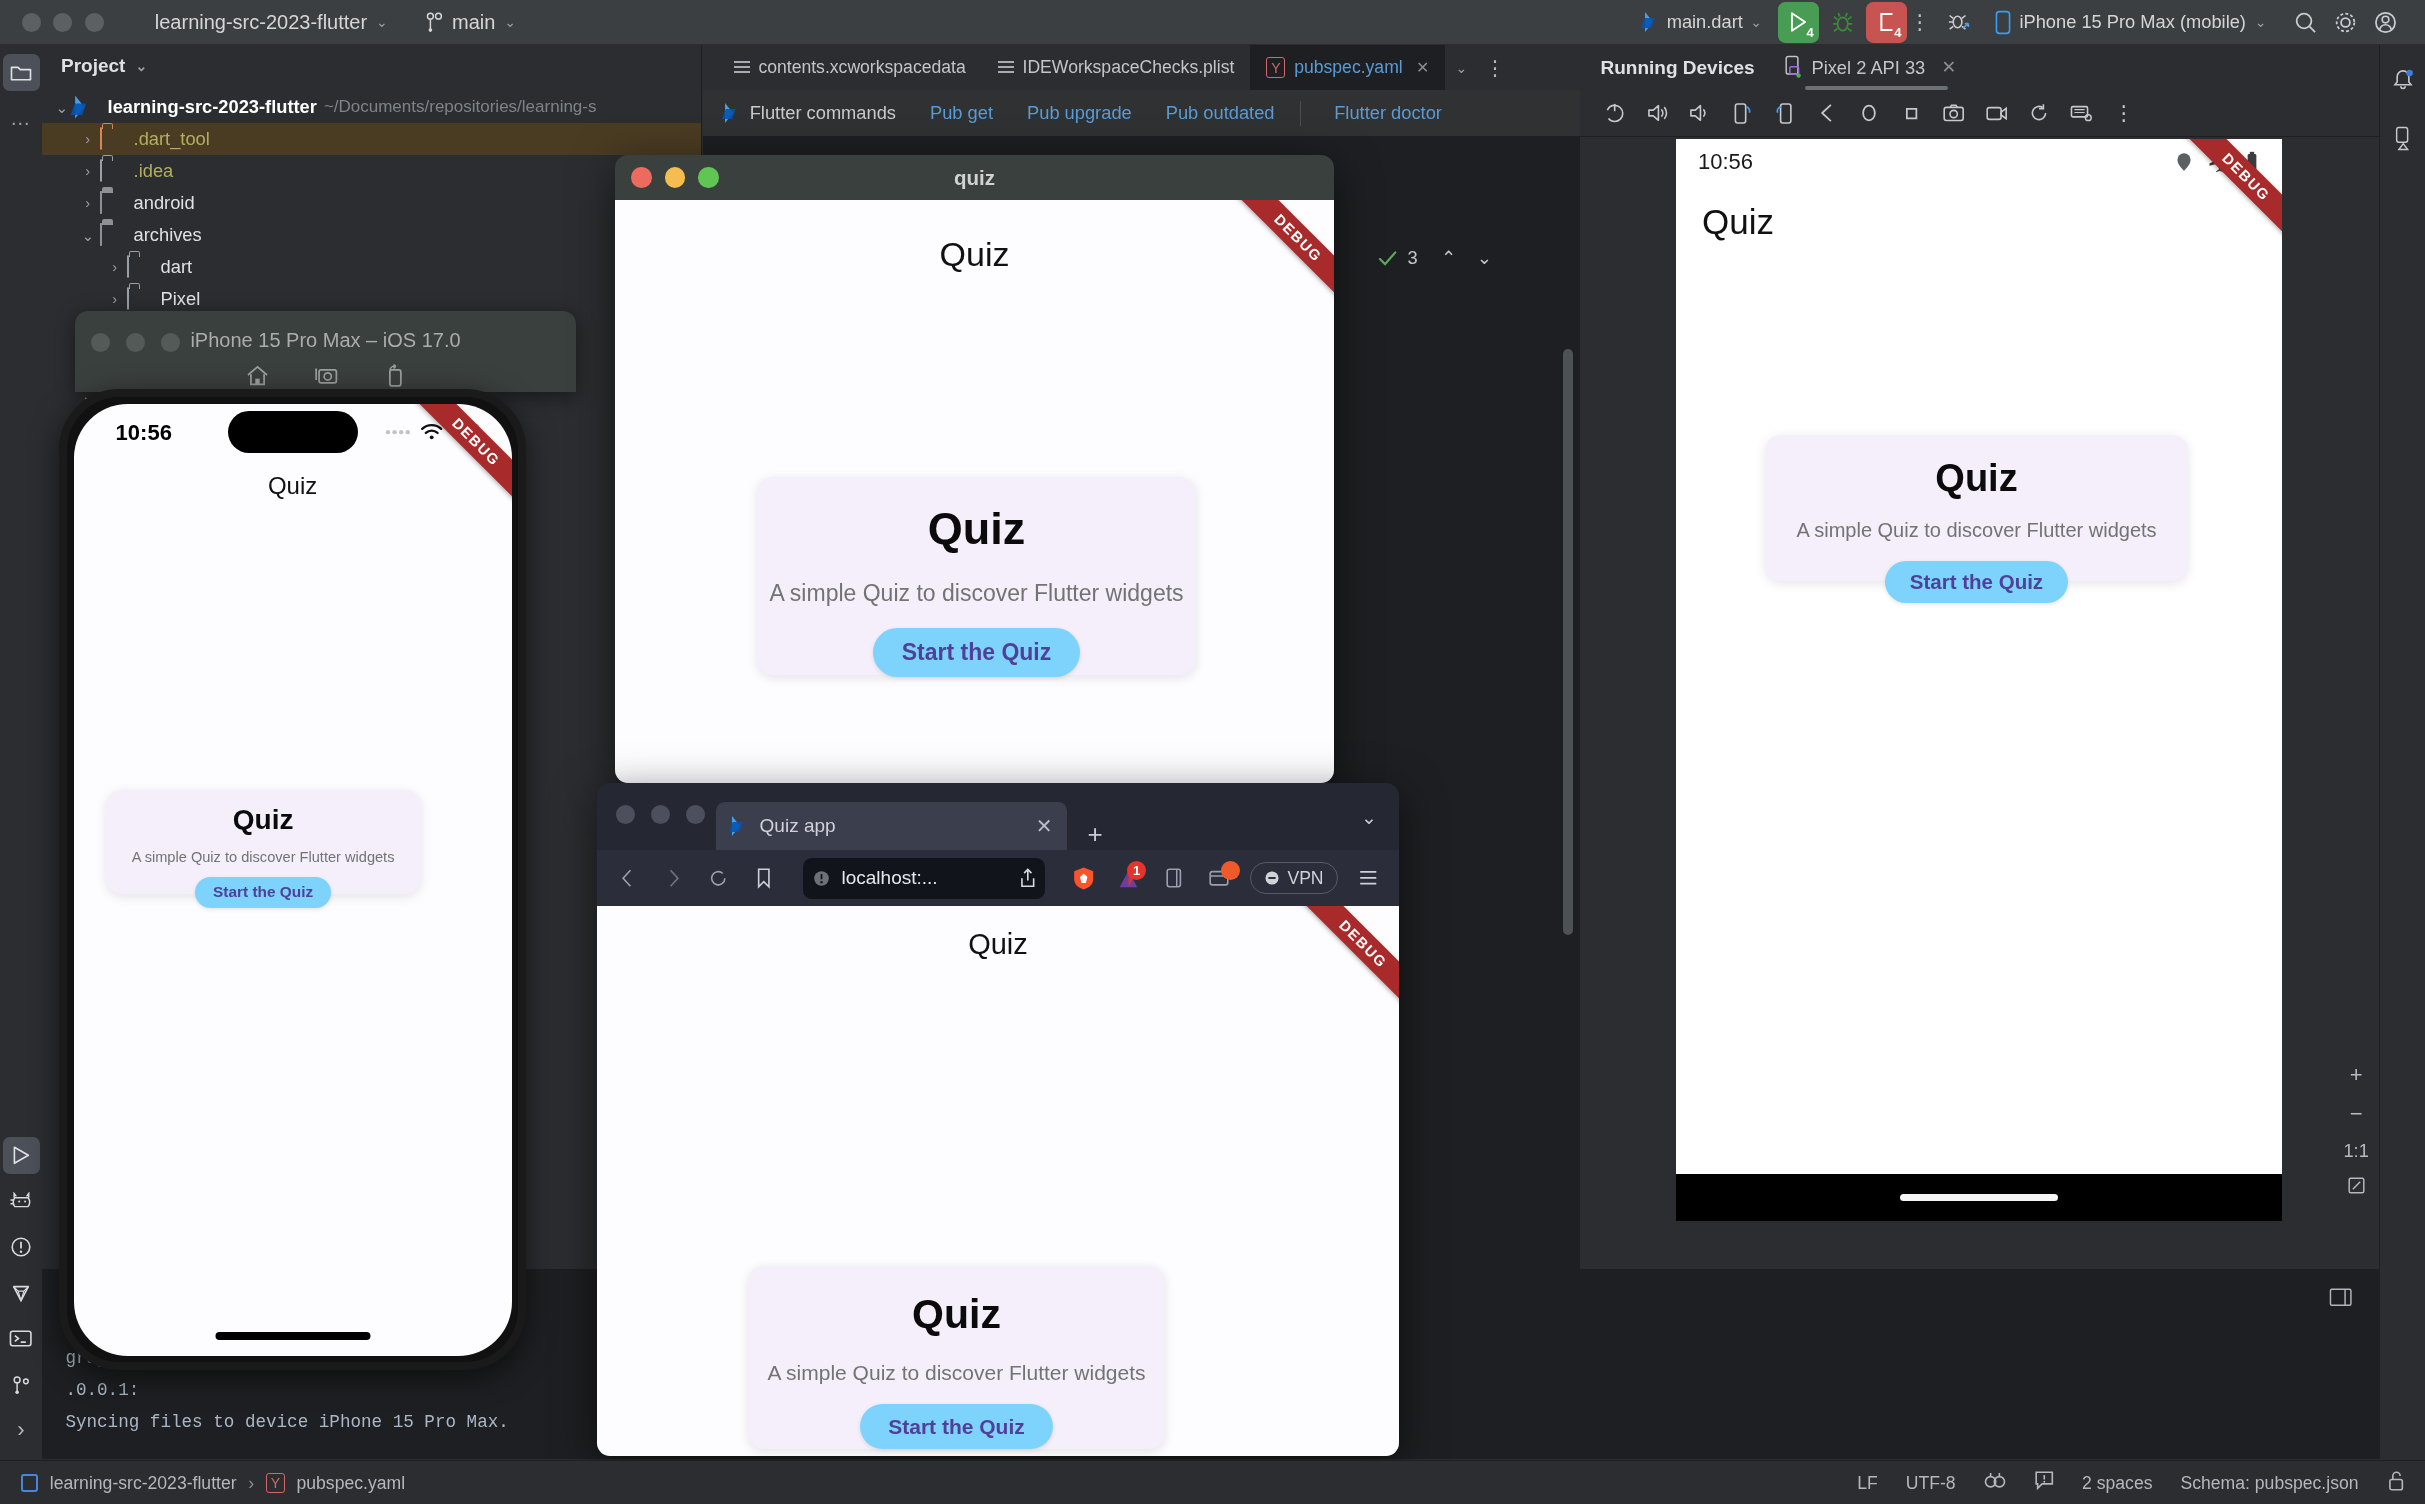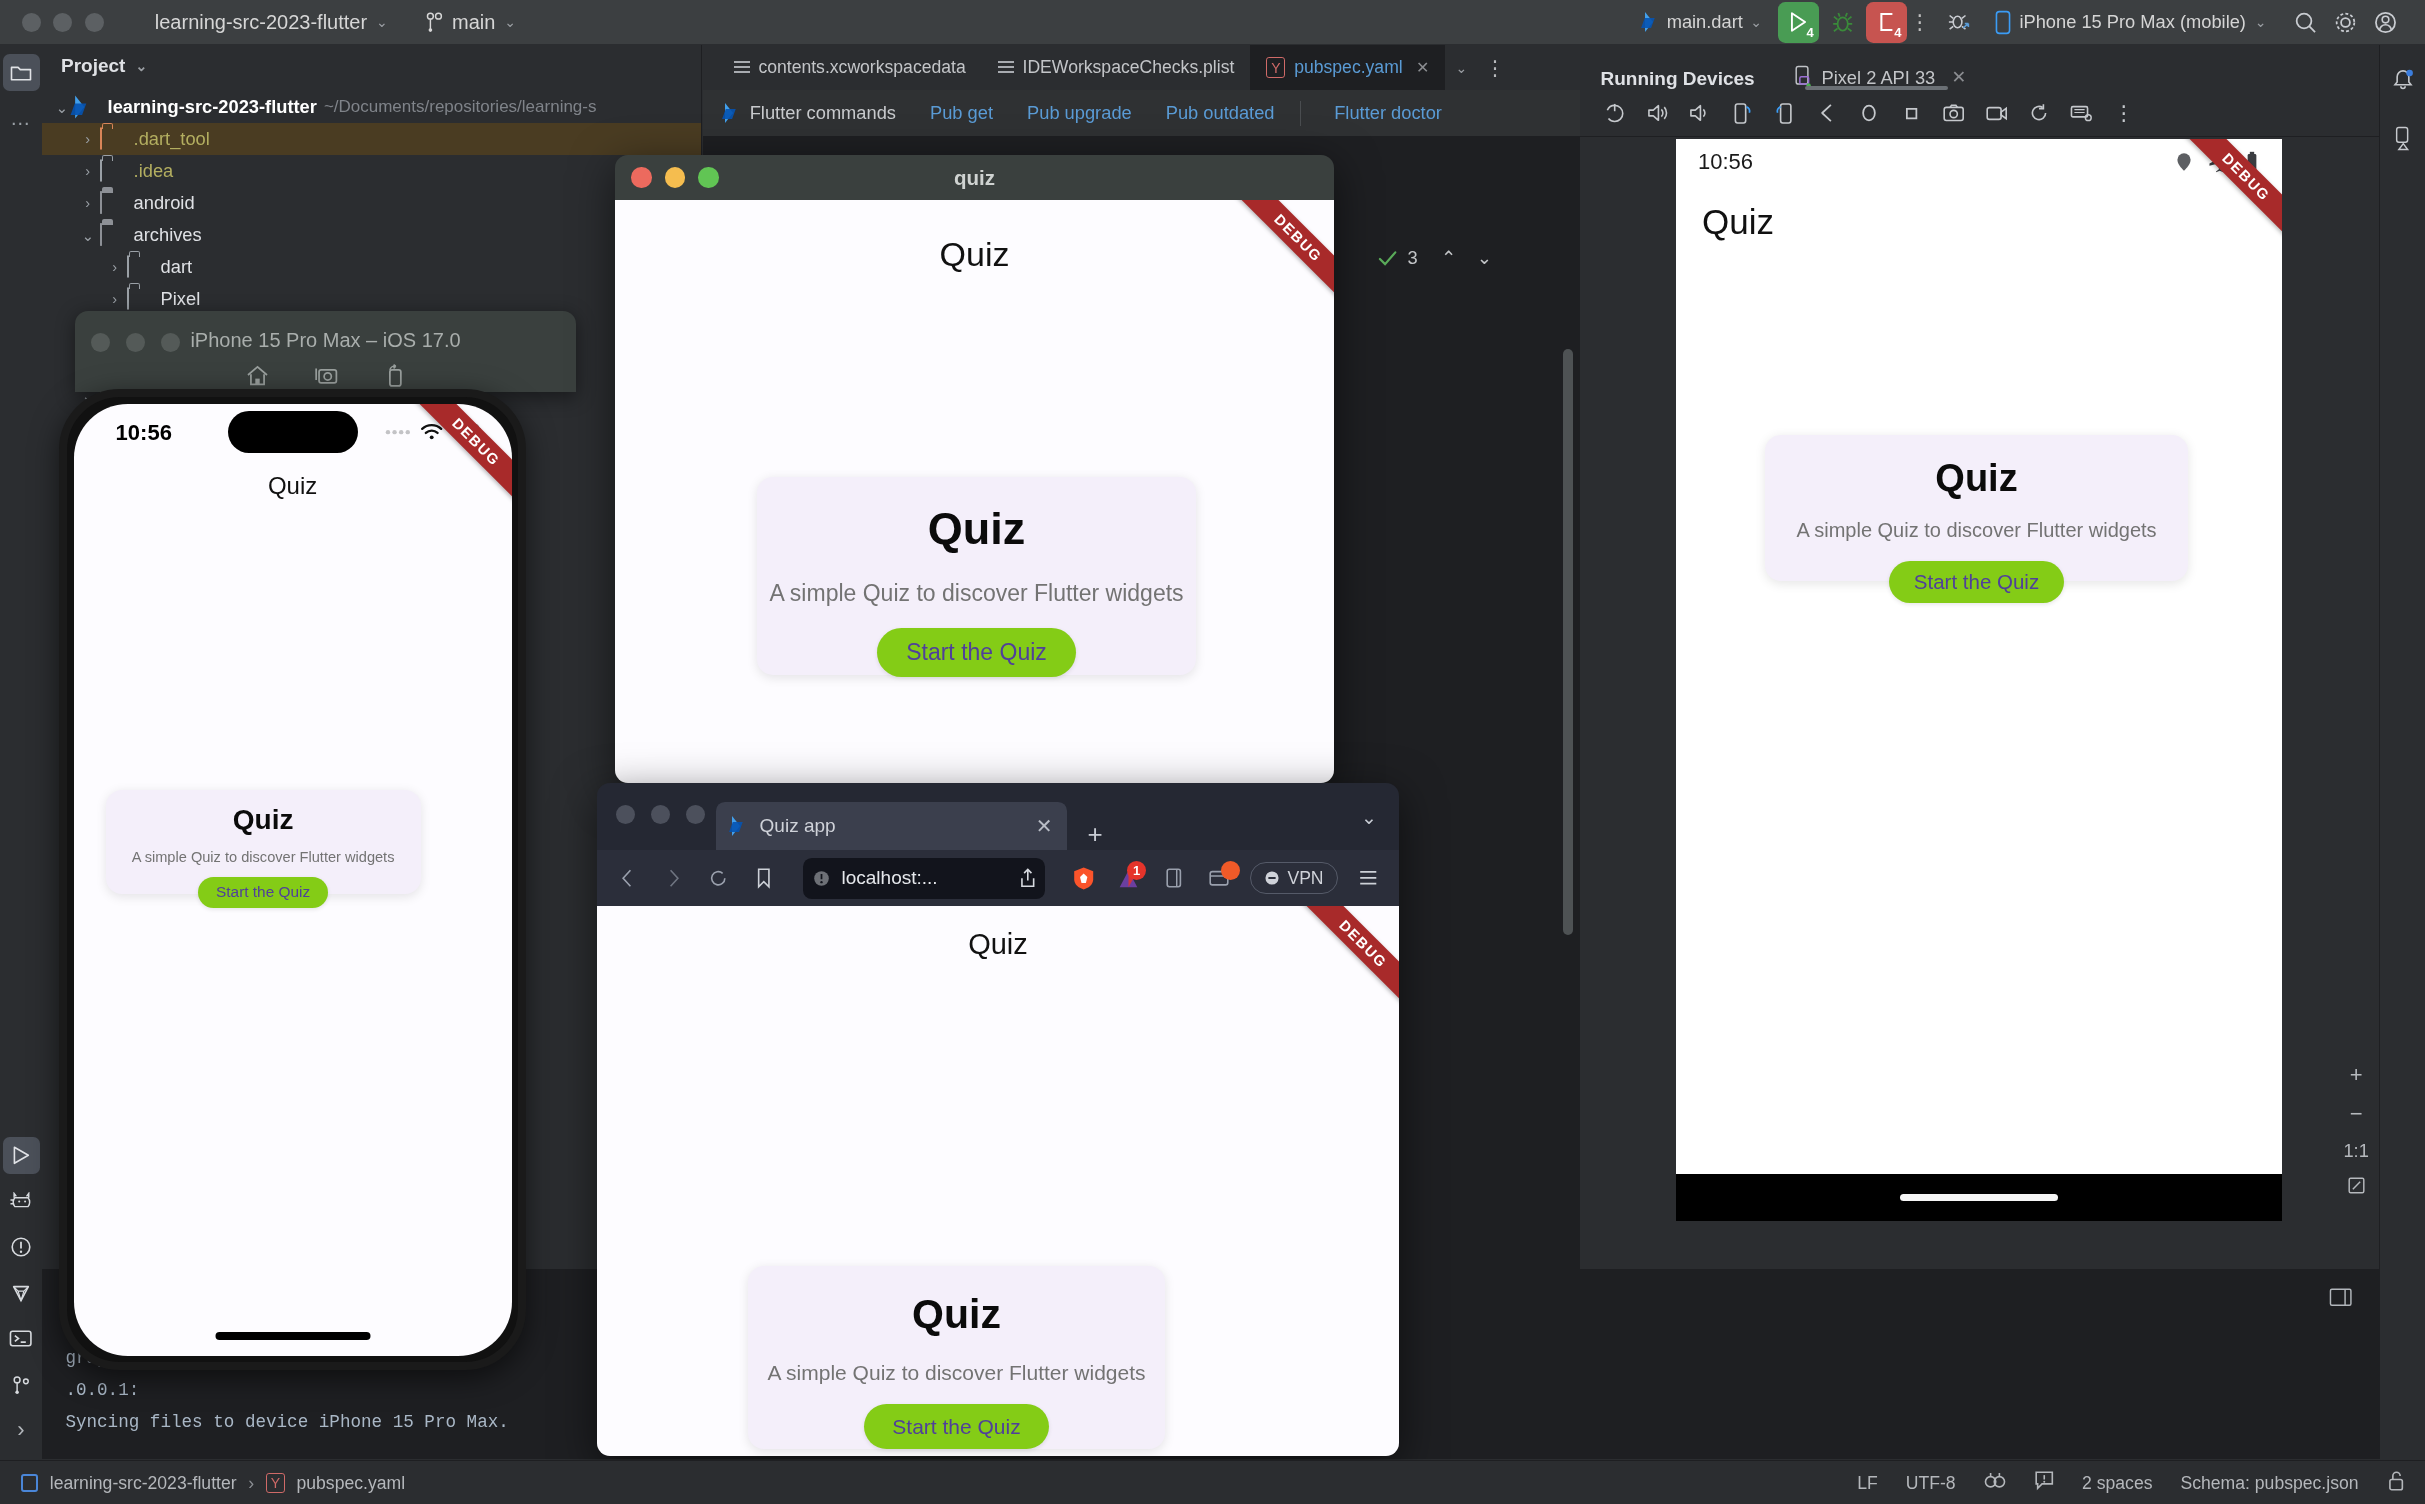--- a/index.html
+++ b/index.html
@@ -77,21 +77,21 @@
   .ecmdbar .lnk{color:#5a9bd5;margin-left:34px;}
   .ecmdbar .sep{width:0.7px;height:25px;background:#4a4d50;margin-left:25px;}
   .ecode{position:relative;height:1132px;background:#1e1f22;padding:10.2px 0 0 0;overflow:hidden;}
   .cl{font-family:"Liberation Mono", monospace;font-size:18.3px;color:#6a8759;font-style:italic;white-space:pre;padding-left:19px;height:34px;line-height:34px;}
   .cl.link{color:#6a8759;text-decoration:underline;}
   .escroll{position:absolute;right:7.3px;top:212px;width:10.2px;height:586px;background:#4e5254;border-radius:5.1px;}
   .ebanner{position:absolute;right:88px;top:110px;display:flex;align-items:center;gap:10.2px;color:#c3c5c8;font-size:18.3px;}
 
   
   .devpanel{position:absolute;left:1580px;top:45px;width:799px;height:1224px;background:#2b2d30;}
-  .dev-head{height:45px;display:flex;align-items:flex-end;gap:39px;padding-left:20.5px;position:relative;}
+  .dev-head{height:45px;display:flex;align-items:center;gap:29px;padding-left:20.5px;position:relative;}
   .dev-title{color:#dfe1e5;font-size:19px;font-weight:bold;}
   .dev-tab{display:flex;align-items:center;gap:8.8px;color:#c3c5c8;font-size:18.3px;}
   .dev-underline{position:absolute;left:225px;bottom:0;width:143px;height:3.7px;background:#6b7075;border-radius:2.2px;}
   .dev-toolbar{height:47px;display:flex;align-items:center;gap:4.4px;padding-left:16px;border-bottom:0.7px solid #1e1f22;}
   .dtool{width:38px;height:38px;display:flex;align-items:center;justify-content:center;}
   .emuwrap{position:absolute;left:1676px;top:139px;width:606px;height:1082px;background:#ffffff;overflow:hidden;}
   .emu-status{height:45px;display:flex;align-items:center;padding:0 22px;font-family:"Liberation Sans",sans-serif;}
   .emu-time{font-size:22px;color:#1a1a1a;}
   .emu-icons{margin-left:auto;display:flex;align-items:center;gap:13px;}
   .emu-title{font-size:35px;color:#111;padding:17.6px 0 0 26px;}
@@ -152,21 +152,21 @@
   .urlbar{flex:0 0 auto;margin-left:8.8px;width:242px;height:41px;background:#12141c;border-radius:8.8px;display:flex;align-items:center;gap:10.2px;padding:0 9px;}
   .urltext{color:#e6e8ec;font-size:19px;flex:1;white-space:nowrap;overflow:hidden;}
   .vpnpill{display:flex;align-items:center;gap:7.3px;border:1.5px solid #555a68;border-radius:19px;padding:4.4px 13px;color:#cfd2d9;font-size:17.6px;}
   .br-body{height:550px;background:#fdfcff;position:relative;overflow:hidden;}
   .br-apptitle{text-align:center;font-size:29px;color:#111;padding-top:22px;}
 
   
   .qcard{background:#f4effa;border-radius:16px;box-shadow:0 2.9px 10.2px rgba(0,0,0,.10);text-align:center;}
   .qcard .qt{font-weight:bold;color:#0b0b0b;}
   .qcard .qs{color:#737373;}
-  .qbtn{display:inline-block;background:#84cc16;border-radius:731px;color:#50409a;font-weight:normal;box-shadow:0 1.5px 4.4px rgba(0,0,0,.10);}
+  .qbtn{display:inline-block;background:#7dd3fc;border-radius:731px;color:#50409a;font-weight:bold;box-shadow:0 1.5px 4.4px rgba(0,0,0,.10);}
 
   
   .ribbon{position:absolute;top:0;right:0;width:110px;height:110px;overflow:hidden;pointer-events:none;}
   .ribbon span{position:absolute;display:block;width:168px;padding:5.1px 0;background:#a82a2a;color:#fff;
     font-size:14.6px;font-weight:bold;letter-spacing:1.5px;text-align:center;
     transform:rotate(45deg);right:-48px;top:25px;box-shadow:0 1.5px 4.4px rgba(0,0,0,.3);}
 </style>
 </head>
 <body>
 

